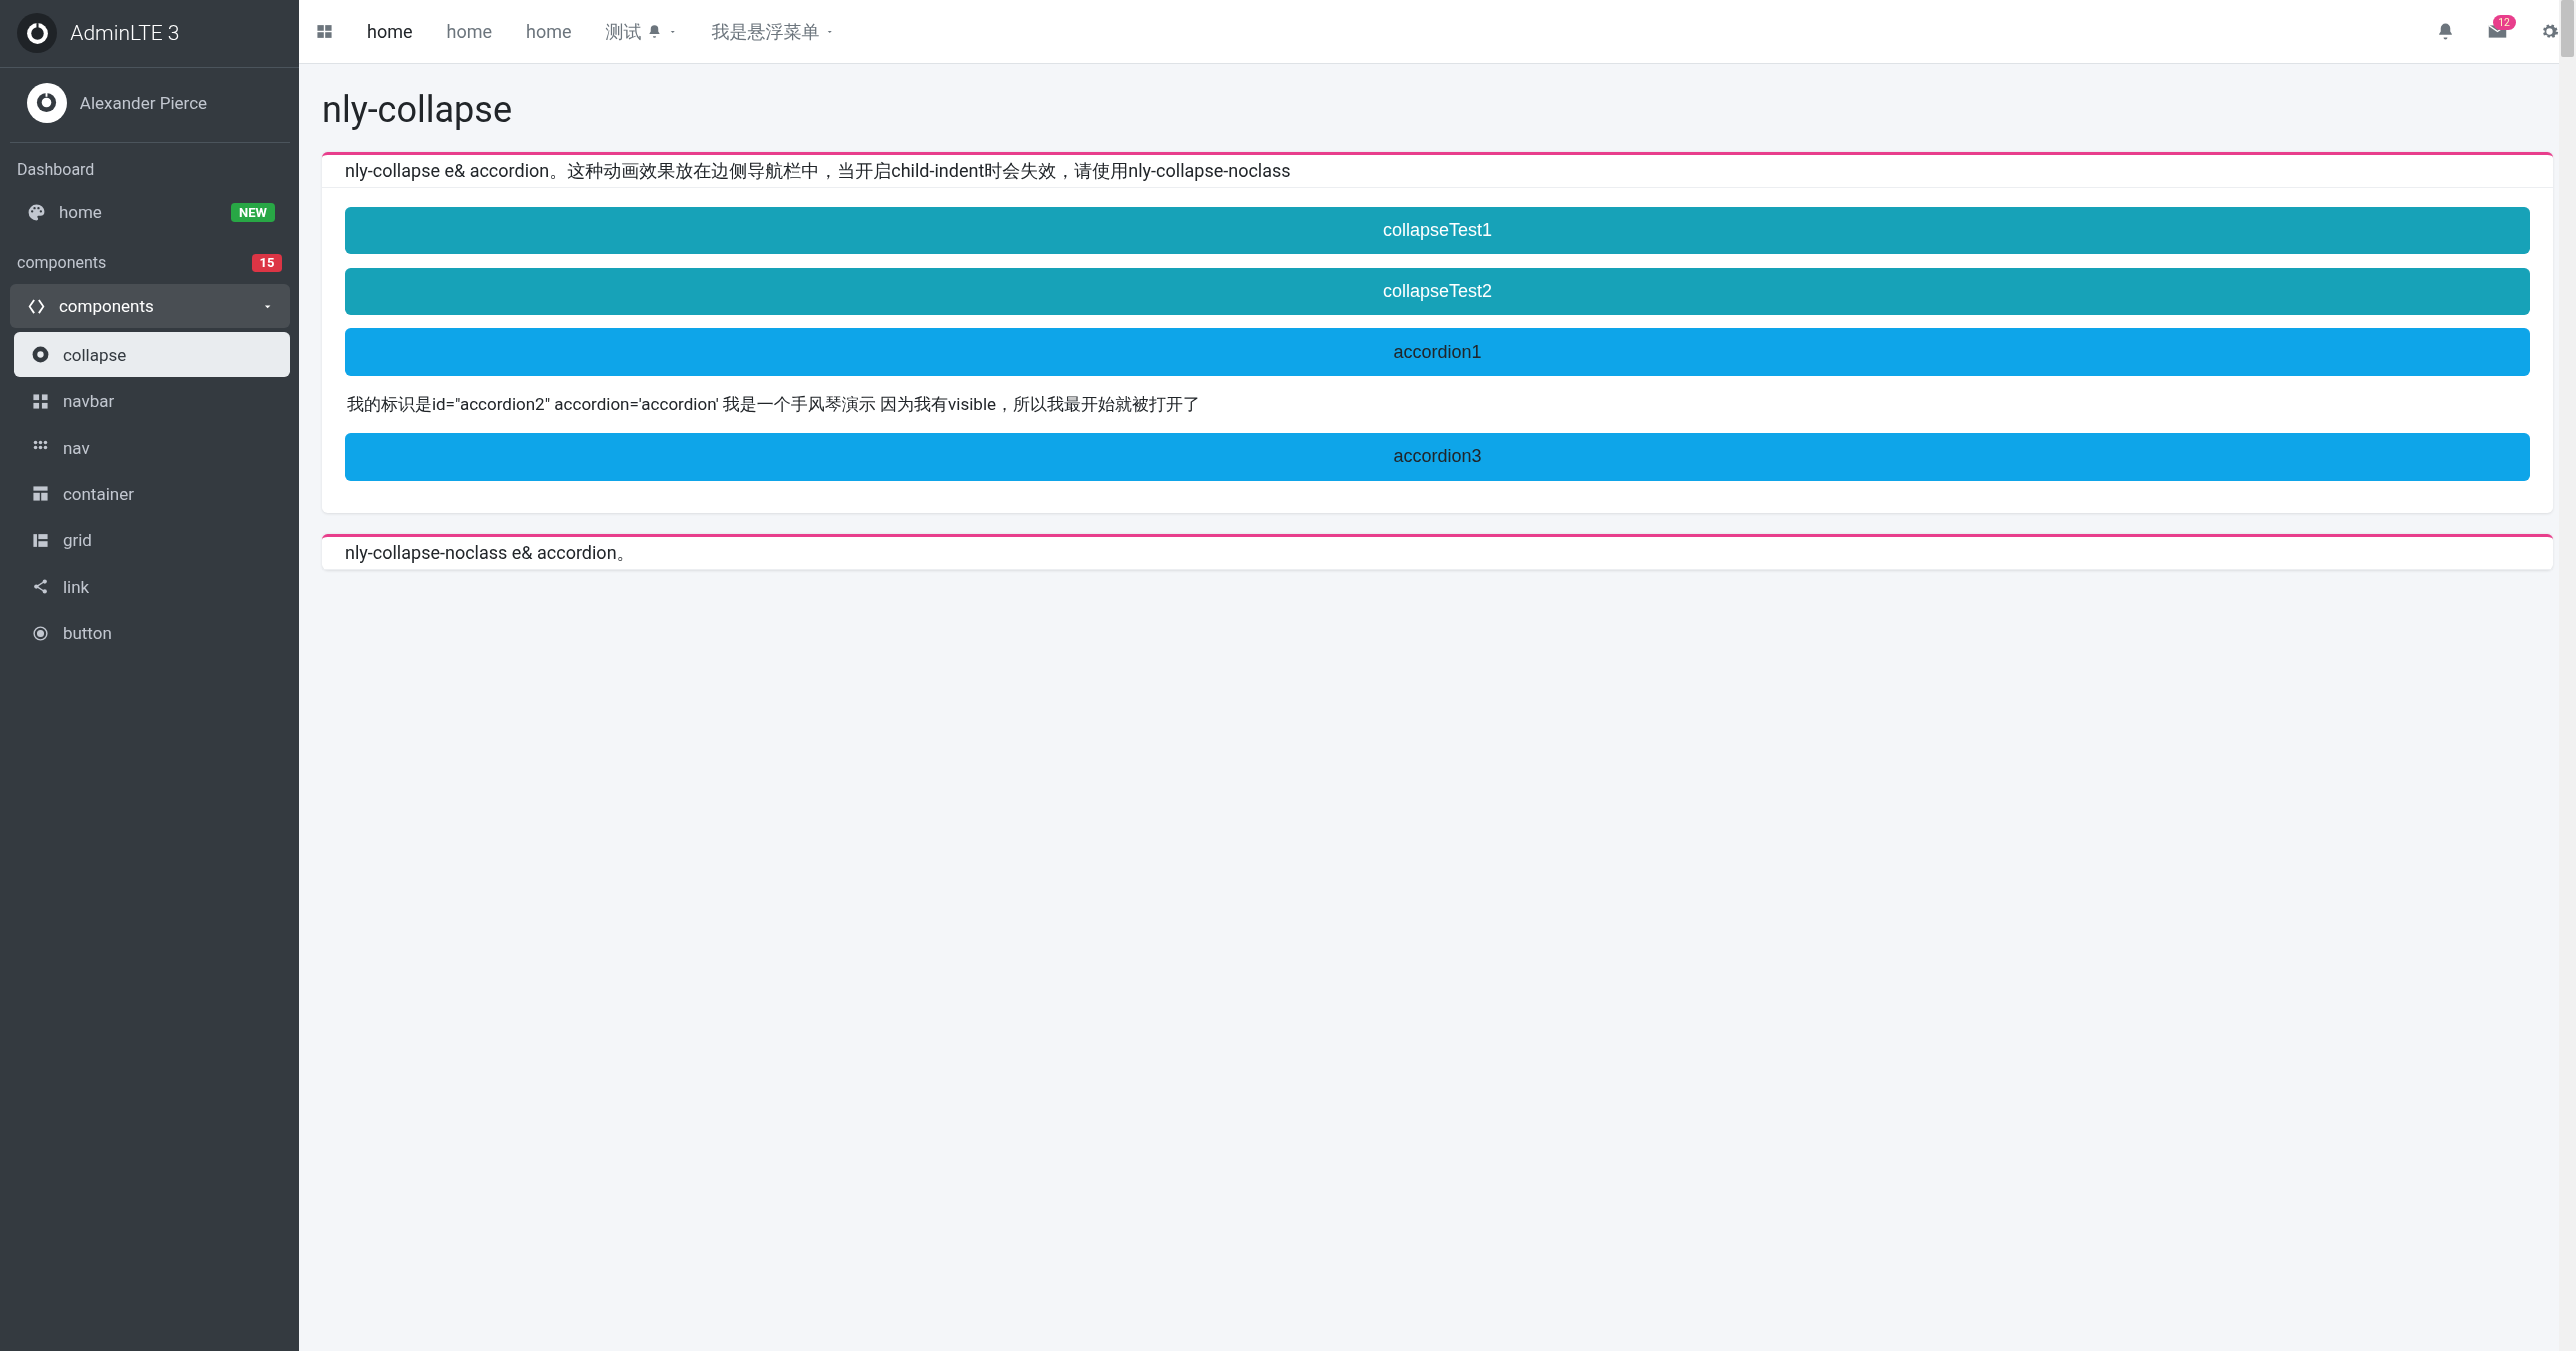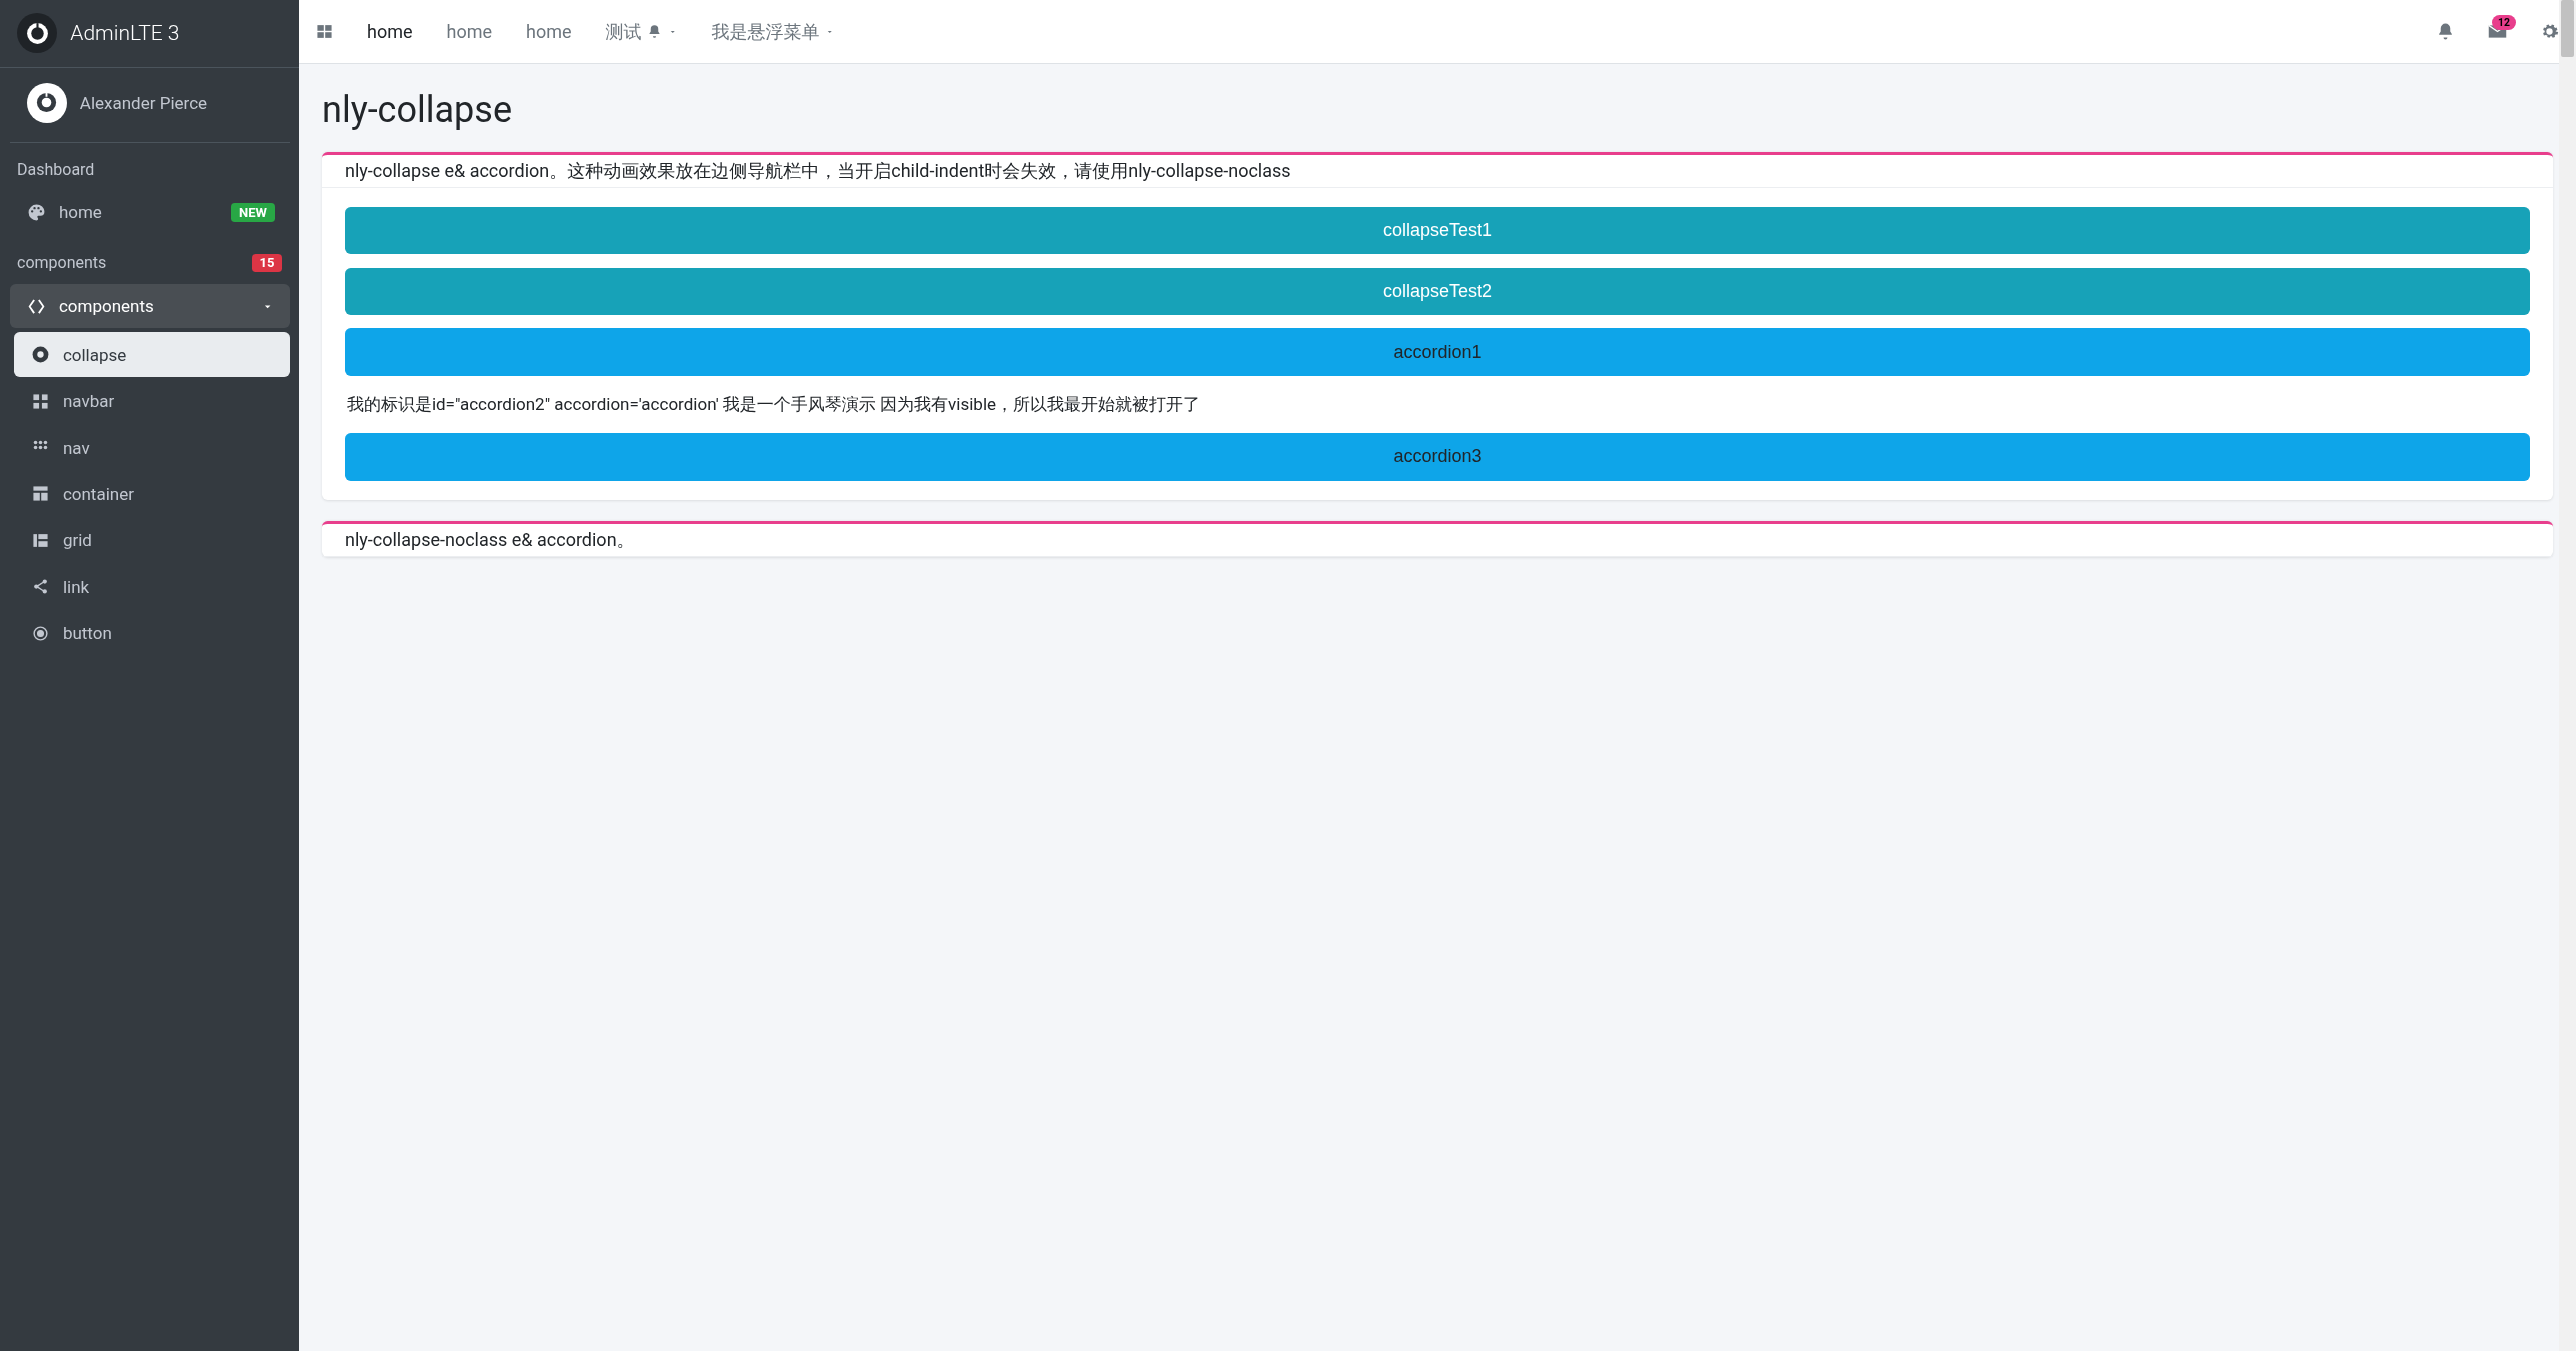--- a/index.html
+++ b/index.html
@@ -110,21 +110,21 @@
 }
 .topnav .left { display: flex; align-items: center; gap: 34px; }
 .topnav .tn-item {
   font-size: 18px;
   color: #6c757d;
   cursor: pointer;
   display: flex; align-items: center; gap: 5.7px;
 }
 .topnav .tn-item.active { color: #212529; }
 .topnav .right { margin-left: auto; display: flex; align-items: center; gap: 32px; }
-.topnav .icon-btn { position: relative; cursor: pointer; color: #000000; display:flex;font-weight:bold; }
+.topnav .icon-btn { position: relative; cursor: pointer; color: #fef9c3; display:flex; }
 
 .content { padding: 19px 23px; overflow: auto; }
 .page-title { font-size: 36px; font-weight: 400; margin: 5.7px 0 21px; }
 
 .card {
   background: #fff;
   border-radius: 5.7px;
   box-shadow: 0 0.9px 2.8px rgba(0,0,0,.1);
   margin-bottom: 21px;
   border-top: 3.8px solid #e83e8c;
@@ -371,21 +371,21 @@
     <div class="content">
       <h1 class="page-title">nly-collapse</h1>
 
       <div class="card">
         <div class="card-header">nly-collapse e&amp; accordion。这种动画效果放在边侧导航栏中，当开启child-indent时会失效，请使用nly-collapse-noclass</div>
         <div class="card-body">
           <button class="blk-btn teal">collapseTest1</button>
           <button class="blk-btn teal">collapseTest2</button>
           <button class="blk-btn amber">accordion1</button>
           <div class="accordion-body">我的标识是id="accordion2" accordion='accordion' 我是一个手风琴演示 因为我有visible，所以我最开始就被打开了</div>
-          <button class="blk-btn amber" style="margin-bottom:0">accordion3</button>
+          <button class="blk-btn amber" style="margin-bottom:13px">accordion3</button>
         </div>
       </div>
 
       <div class="card">
         <div class="card-header">nly-collapse-noclass e&amp; accordion。</div>
       </div>
     </div>
 
     <div class="fake-scrollbar">
       <div class="fake-thumb"></div>

